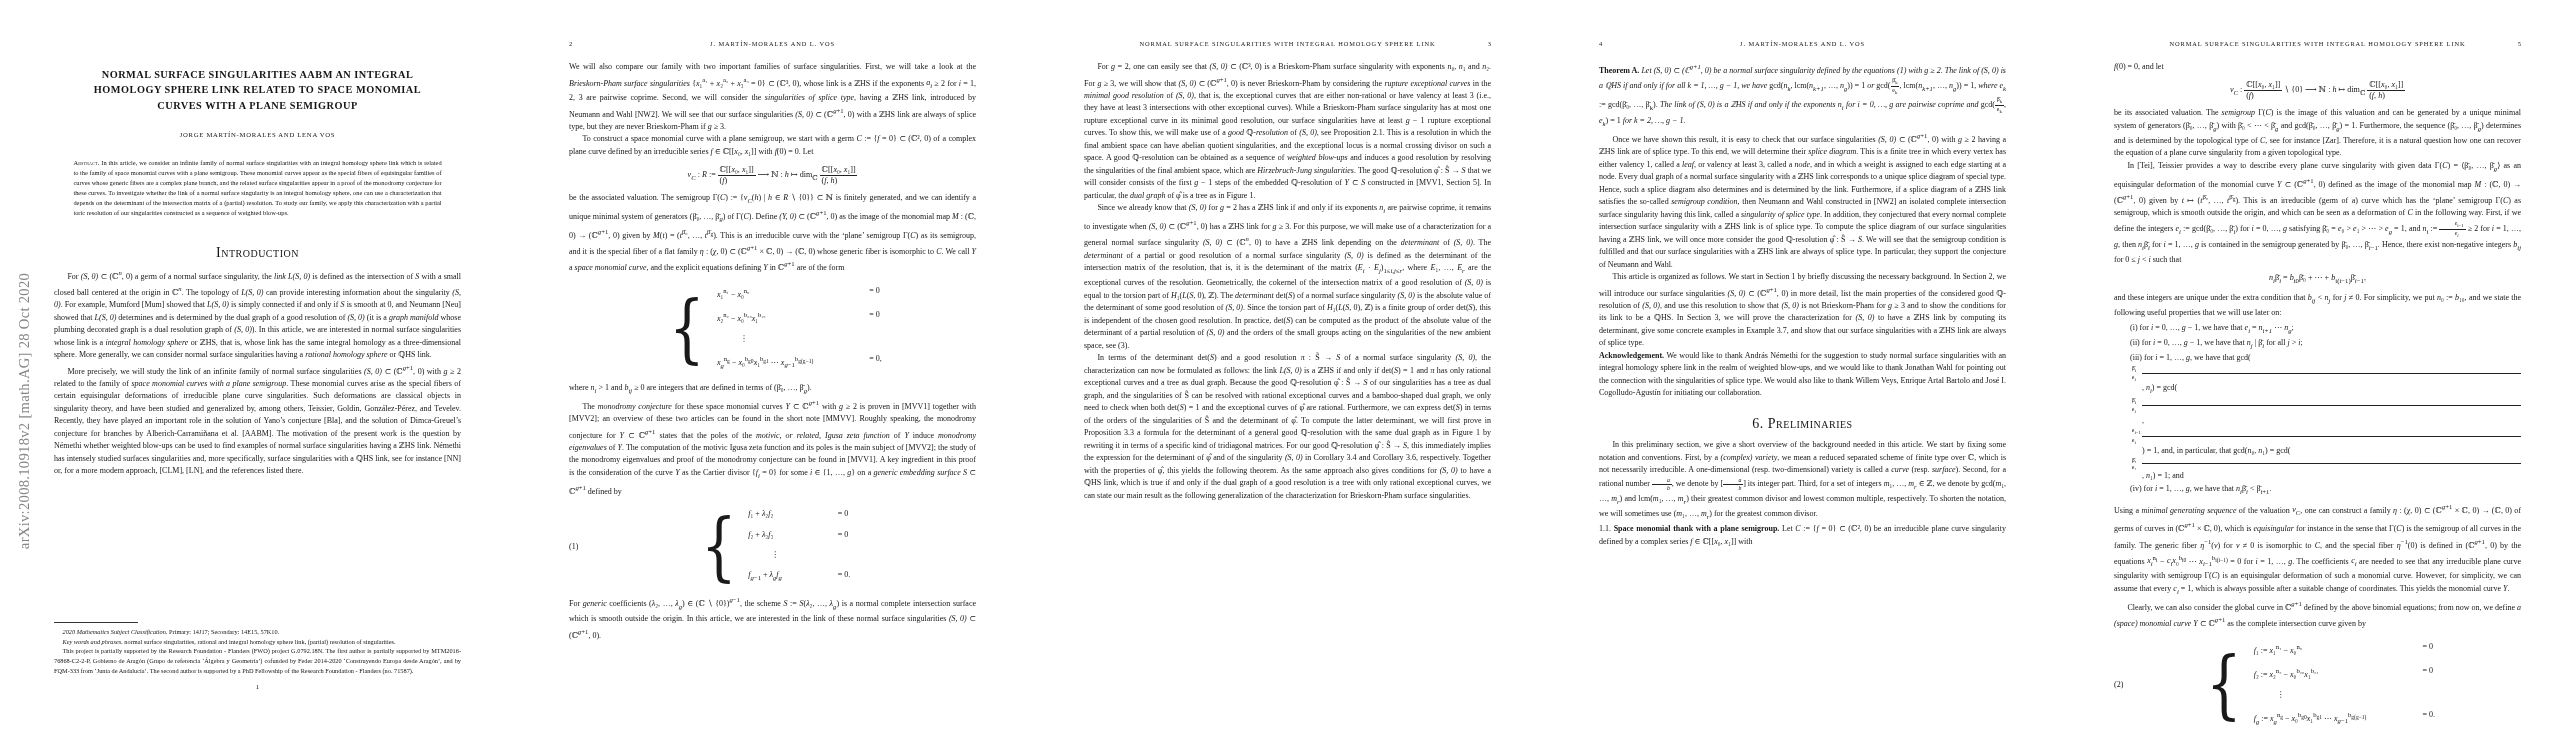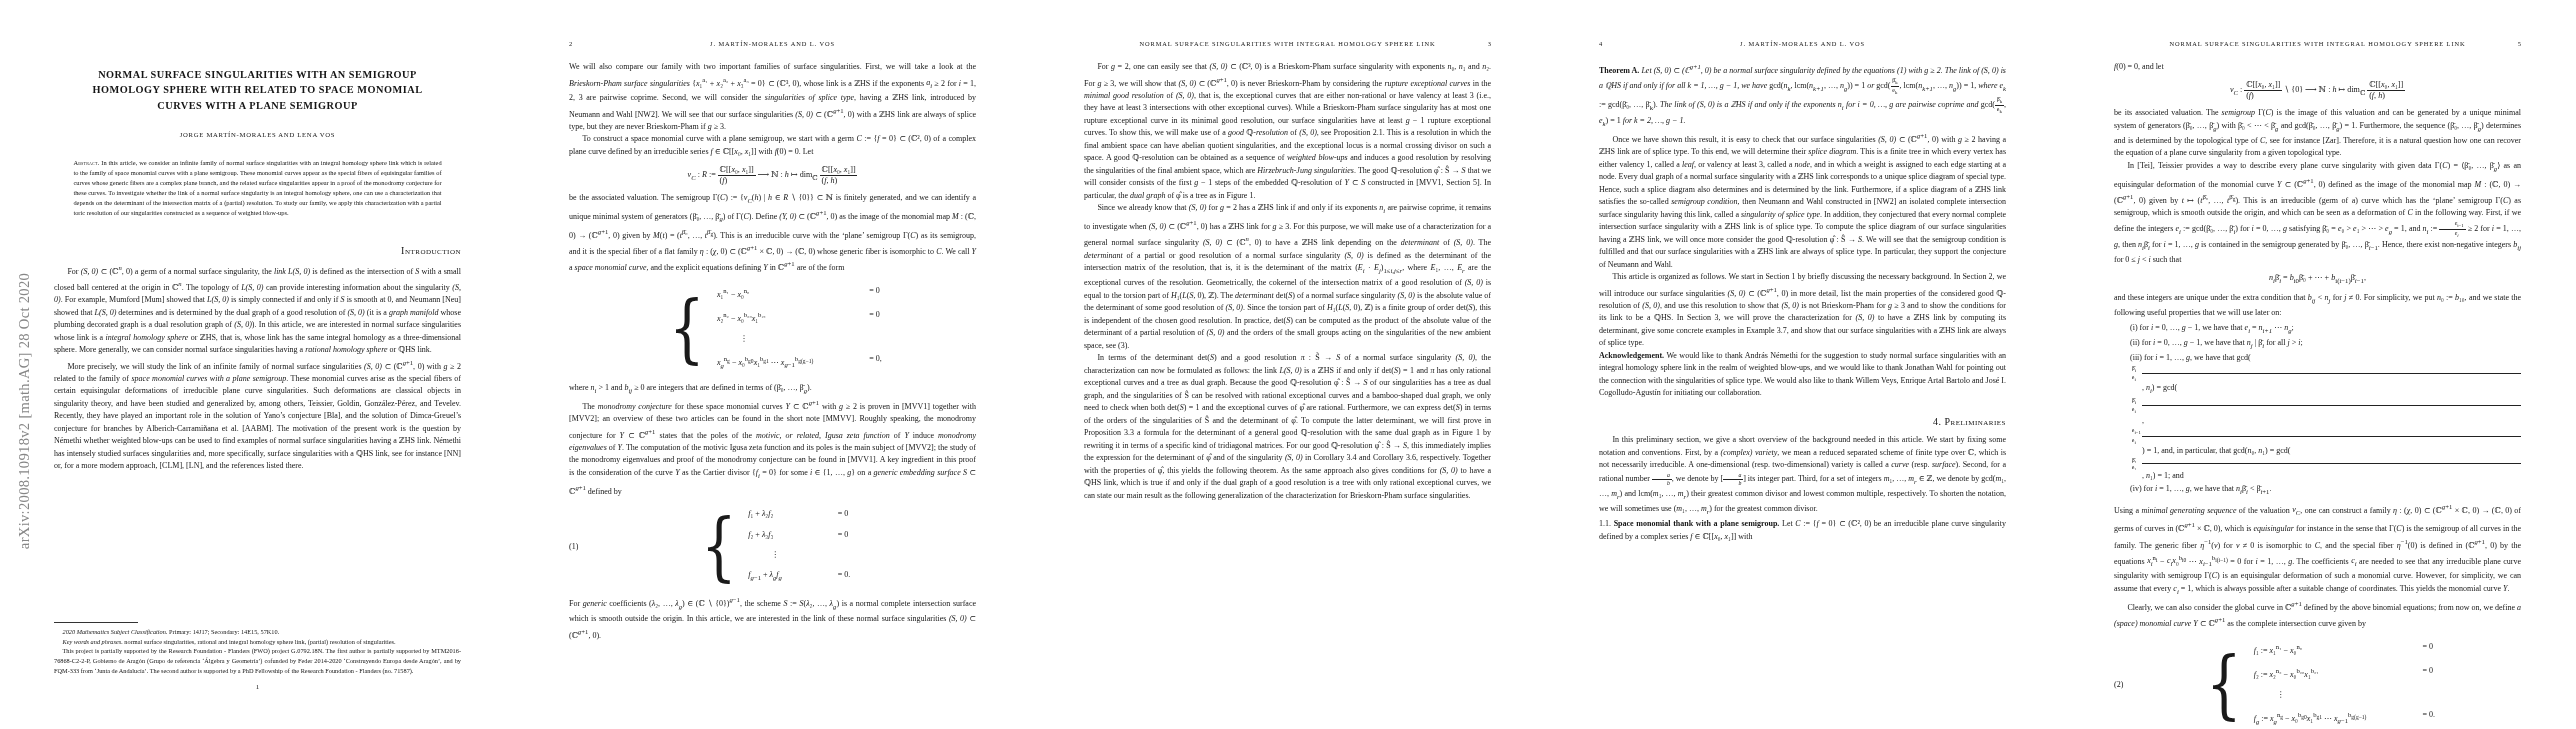--- a/index.html
+++ b/index.html
@@ -13,22 +13,22 @@
   .ph-num-left{position:absolute;left:0;top:0;letter-spacing:0;}
   .ph-num-right{position:absolute;right:0;top:0;letter-spacing:0;}
   .page-body{position:relative;margin-top:22px;}
   .page-1 .page-body{margin-top:0;}
   
   .title{margin:28px 0 0;text-align:center;font-size:10.3px;font-weight:bold;
          line-height:1.5;letter-spacing:0.5px;}
   .authors{margin-top:18px;text-align:center;font-size:6.7px;letter-spacing:0.7px;}
   .abstract{margin:19.4px 19.4px 0;font-size:6.4px;line-height:1.57;text-align:justify;}
   .abs-label{font-variant:small-caps;letter-spacing:0.2px;}
-  .sec-head{margin:16px 0 7.3px;text-align:right;font-variant:small-caps;
-            font-size:10px;letter-spacing:0.5px;}
+  .sec-head{margin:16px 0 7.3px;text-align:center;font-variant:small-caps;
+            font-size:14px;letter-spacing:0.5px;}
   .page-1 .sec-head{margin-top:27px;margin-bottom:6px;}
   
   .para{margin:0;font-size:8px;line-height:12.5px;text-align:justify;}
   .para.ind{text-indent:13.4px;}
   .deq{margin:6.7px 0;text-align:center;font-size:8.1px;line-height:1.25;}
   .deq .fr,.para .fr{display:inline-block;vertical-align:middle;text-align:left;line-height:1.2;}
   .fr .nu{display:block;border-bottom:0.6px solid #222;padding:0 1.8px;}
   .fr .de{display:block;padding:0 1.8px;}
   .fr-sm{font-size:5.8px;vertical-align:-2.4px;line-height:1.05;}
   
@@ -58,22 +58,22 @@
              font-family:"Liberation Serif","DejaVu Serif",serif;}
   i{font-style:italic;}
 </style>
 </head>
 <body>
 
 <div class="paper">
     <section class="page page-1">
       <div class="page-body">
         <h1 class="title">
-          <div class="title-line">NORMAL SURFACE SINGULARITIES WITH AN SEMIGROUP</div>
-          <div class="title-line">HOMOLOGY SPHERE WITH RELATED TO SPACE MONOMIAL</div>
+          <div class="title-line">NORMAL SURFACE SINGULARITIES AABM AN INTEGRAL</div>
+          <div class="title-line">HOMOLOGY SPHERE LINK RELATED TO SPACE MONOMIAL</div>
           <div class="title-line">CURVES WITH A PLANE SEMIGROUP</div>
         </h1>
         <div class="authors">JORGE MARTÍN-MORALES AND LENA VOS</div>
         <div class="abstract"><span class="abs-label">Abstract.</span> <span class="abs-text">In this article, we consider an infinite family of normal surface singularities with an integral homology sphere link which is related to the family of space monomial curves with a plane semigroup. These monomial curves appear as the special fibers of equisingular families of curves whose generic fibers are a complex plane branch, and the related surface singularities appear in a proof of the monodromy conjecture for these curves. To investigate whether the link of a normal surface singularity is an integral homology sphere, one can use a characterization that depends on the determinant of the intersection matrix of a (partial) resolution. To study our family, we apply this characterization with a partial toric resolution of our singularities constructed as a sequence of weighted blow-ups.</span></div>
         <div class="sec-head">Introduction</div>
         <p class="para ind">For <i>(S, 0)</i> ⊂ (ℂ<sup><i>n</i></sup>, 0) a germ of a normal surface singularity, the <i>link L(S, 0)</i> is defined as the intersection of <i>S</i> with a small closed ball centered at the origin in ℂ<sup><i>n</i></sup>. The topology of <i>L(S, 0)</i> can provide interesting information about the singularity <i>(S, 0)</i>. For example, Mumford [Mum] showed that <i>L(S, 0)</i> is simply connected if and only if <i>S</i> is smooth at 0, and Neumann [Neu] showed that <i>L(S, 0)</i> determines and is determined by the dual graph of a good resolution of <i>(S, 0)</i> (it is a <i>graph manifold</i> whose plumbing decorated graph is a dual resolution graph of <i>(S, 0)</i>). In this article, we are interested in normal surface singularities whose link is a <i>integral homology sphere</i> or ℤHS, that is, whose link has the same integral homology as a three-dimensional sphere. More generally, we can consider normal surface singularities having a <i>rational homology sphere</i> or ℚHS link.</p>
         <p class="para ind">More precisely, we will study the link of an infinite family of normal surface singularities <i>(S, 0)</i> ⊂ (ℂ<sup><i>g</i>+1</sup>, 0) with <i>g</i> ≥ 2 related to the family of <i>space monomial curves with a plane semigroup</i>. These monomial curves arise as the special fibers of certain equisingular deformations of irreducible plane curve singularities. Such deformations are classical objects in singularity theory, and have been studied and generalized by, among others, Teissier, Goldin, González-Pérez, and Tevelev. Recently, they have played an important role in the solution of Yano’s conjecture [Bla], and the solution of Dimca-Greuel’s conjecture for branches by Alberich-Carramiñana et al. [AABM]. The motivation of the present work is the question by Némethi whether weighted blow-ups can be used to find examples of normal surface singularities having a ℤHS link. Némethi has intensely studied surfaces singularities and, more specifically, surface singularities with a ℚHS link, see for instance [NN] or, for a more modern approach, [CLM], [LN], and the references listed there.</p>
       </div>
       <div class="footnotes">
         <div class="fn-rule"></div>
@@ -135,21 +135,21 @@
         <p class="para ind">In terms of the determinant det(<i>S</i>) and a good resolution <i>π</i> : S̃ → <i>S</i> of a normal surface singularity <i>(S, 0)</i>, the characterization can now be formulated as follows: the link <i>L(S, 0)</i> is a ℤHS if and only if det(<i>S</i>) = 1 and <i>π</i> has only rational exceptional curves and a tree as dual graph. Because the good ℚ-resolution φ̂ : Ŝ → <i>S</i> of our singularities has a tree as dual graph, and the singularities of Ŝ can be resolved with rational exceptional curves and a bamboo-shaped dual graph, we only need to check when both det(<i>S</i>) = 1 and the exceptional curves of φ̂ are rational. Furthermore, we can express det(<i>S</i>) in terms of the orders of the singularities of Ŝ and the determinant of φ̂. To compute the latter determinant, we will first prove in Proposition 3.3 a formula for the determinant of a general good ℚ-resolution with the same dual graph as in Figure 1 by rewriting it in terms of a specific kind of tridiagonal matrices. For our good ℚ-resolution φ̂ : Ŝ → <i>S</i>, this immediately implies the expression for the determinant of φ̂ and of the singularity <i>(S, 0)</i> in Corollary 3.4 and Corollary 3.6, respectively. Together with the properties of φ̂, this yields the following theorem. As the same approach also gives conditions for <i>(S, 0)</i> to have a ℚHS link, which is true if and only if the dual graph of a good resolution is a tree with only rational exceptional curves, we can state our main result as the following generalization of the characterization for Brieskorn-Pham surface singularities.</p>
       </div>
     </section>
     <section class="page page-4">
       <div class="page-head"><span class="ph-num-left">4</span><span class="ph-center">J. MARTÍN-MORALES AND L. VOS</span></div>
       <div class="page-body">
         <p class="para"><b>Theorem A.</b> <i>Let (S, 0) ⊂ (ℂ<sup>g+1</sup>, 0) be a normal surface singularity defined by the equations (1) with g ≥ 2. The link of (S, 0) is a ℚHS if and only if for all k = 1, …, g − 1, we have</i> gcd(<i>n<sub>k</sub></i>, lcm(<i>n<sub>k+1</sub></i>, …, <i>n<sub>g</sub></i>)) = 1 <i>or</i> gcd(<span class="fr fr-sm"><span class="nu">β̄<sub>k</sub></span><span class="de">e<sub>k</sub></span></span>, lcm(<i>n<sub>k+1</sub></i>, …, <i>n<sub>g</sub></i>)) = 1, <i>where e<sub>k</sub></i> := gcd(β̄₀, …, β̄<sub>k</sub>). <i>The link of (S, 0) is a ℤHS if and only if the exponents n<sub>i</sub> for i = 0, …, g are pairwise coprime and</i> gcd(<span class="fr fr-sm"><span class="nu">β̄<sub>k</sub></span><span class="de">e<sub>k</sub></span></span>, <i>e<sub>k</sub></i>) = 1 <i>for k = 2, …, g − 1.</i></p>
         <p class="para ind">Once we have shown this result, it is easy to check that our surface singularities <i>(S, 0)</i> ⊂ (ℂ<sup><i>g</i>+1</sup>, 0) with <i>g</i> ≥ 2 having a ℤHS link are of splice type. To this end, we will determine their <i>splice diagram</i>. This is a finite tree in which every vertex has either valency 1, called a <i>leaf</i>, or valency at least 3, called a <i>node</i>, and in which a weight is assigned to each edge starting at a node. Every dual graph of a normal surface singularity with a ℤHS link corresponds to a unique splice diagram of special type. Hence, such a splice diagram also determines and is determined by the link. Furthermore, if a splice diagram of a ℤHS link satisfies the so-called <i>semigroup condition</i>, then Neumann and Wahl constructed in [NW2] an isolated complete intersection surface singularity having this link, called a <i>singularity of splice type</i>. In addition, they conjectured that every normal complete intersection surface singularity with a ℤHS link is of splice type. To compute the splice diagram of our surface singularities having a ℤHS link, we will once more consider the good ℚ-resolution φ̂ : Ŝ → <i>S</i>. We will see that the semigroup condition is fulfilled and that our surface singularities with a ℤHS link are always of splice type. In particular, they support the conjecture of Neumann and Wahl.</p>
         <p class="para ind">This article is organized as follows. We start in Section 1 by briefly discussing the necessary background. In Section 2, we will introduce our surface singularities <i>(S, 0)</i> ⊂ (ℂ<sup><i>g</i>+1</sup>, 0) in more detail, list the main properties of the considered good ℚ-resolution of <i>(S, 0)</i>, and use this resolution to show that <i>(S, 0)</i> is not Brieskorn-Pham for <i>g</i> ≥ 3 and to show the conditions for its link to be a ℚHS. In Section 3, we will prove the characterization for <i>(S, 0)</i> to have a ℤHS link by computing its determinant, give some concrete examples in Example 3.7, and show that our surface singularities with a ℤHS link are always of splice type.</p>
         <p class="para"><b>Acknowledgement.</b> We would like to thank András Némethi for the suggestion to study normal surface singularities with an integral homology sphere link in the realm of weighted blow-ups, and we would like to thank Jonathan Wahl for pointing out the connection with the singularities of splice type. We would also like to thank Willem Veys, Enrique Artal Bartolo and José I. Cogolludo-Agustín for initiating our collaboration.</p>
-        <div class="sec-head">4. Preliminaries</div>
+        <div class="sec-head">6. Preliminaries</div>
         <p class="para ind">In this preliminary section, we give a short overview of the background needed in this article. We start by fixing some notation and conventions. First, by a <i>(complex) variety</i>, we mean a reduced separated scheme of finite type over ℂ, which is not necessarily irreducible. A one-dimensional (resp. two-dimensional) variety is called a <i>curve</i> (resp. <i>surface</i>). Second, for a rational number <span class="fr fr-sm"><span class="nu"><i>a</i></span><span class="de"><i>b</i></span></span>, we denote by [<span class="fr fr-sm"><span class="nu"><i>a</i></span><span class="de"><i>b</i></span></span>] its integer part. Third, for a set of integers <i>m</i>₁, …, <i>m<sub>r</sub></i> ∈ ℤ, we denote by gcd(<i>m</i>₁, …, <i>m<sub>r</sub></i>) and lcm(<i>m</i>₁, …, <i>m<sub>r</sub></i>) their greatest common divisor and lowest common multiple, respectively. To shorten the notation, we will sometimes use (<i>m</i>₁, …, <i>m<sub>r</sub></i>) for the greatest common divisor.</p>
         <p class="para">1.1. <b>Space monomial thank with a plane semigroup.</b> Let <i>C</i> := {<i>f</i> = 0} ⊂ (ℂ², 0) be an irreducible plane curve singularity defined by a complex series <i>f</i> ∈ ℂ[[<i>x</i>₀, <i>x</i>₁]] with</p>
       </div>
     </section>
     <section class="page page-5">
       <div class="page-head"><span class="ph-center">NORMAL SURFACE SINGULARITIES WITH INTEGRAL HOMOLOGY SPHERE LINK</span><span class="ph-num-right">5</span></div>
       <div class="page-body">
         <p class="para"><i>f</i>(0) = 0, and let</p>
         <div class="deq"><i>ν<sub>C</sub></i> : <span class="fr"><span class="nu">ℂ[[<i>x</i>₀, <i>x</i>₁]]</span><span class="de">(<i>f</i>)</span></span> ∖ {0} ⟶ ℕ : <i>h</i> ↦ dim<sub>ℂ</sub> <span class="fr"><span class="nu">ℂ[[<i>x</i>₀, <i>x</i>₁]]</span><span class="de">(<i>f</i>, <i>h</i>)</span></span></div>
         <p class="para">be its associated valuation. The <i>semigroup</i> Γ(<i>C</i>) is the image of this valuation and can be generated by a unique minimal system of generators (β̄₀, …, β̄<sub><i>g</i></sub>) with β̄₀ &lt; ⋯ &lt; β̄<sub><i>g</i></sub> and gcd(β̄₀, …, β̄<sub><i>g</i></sub>) = 1. Furthermore, the sequence (β̄₀, …, β̄<sub><i>g</i></sub>) determines and is determined by the topological type of <i>C</i>, see for instance [Zar]. Therefore, it is a natural question how one can recover the equation of a plane curve singularity from a given topological type.</p>

